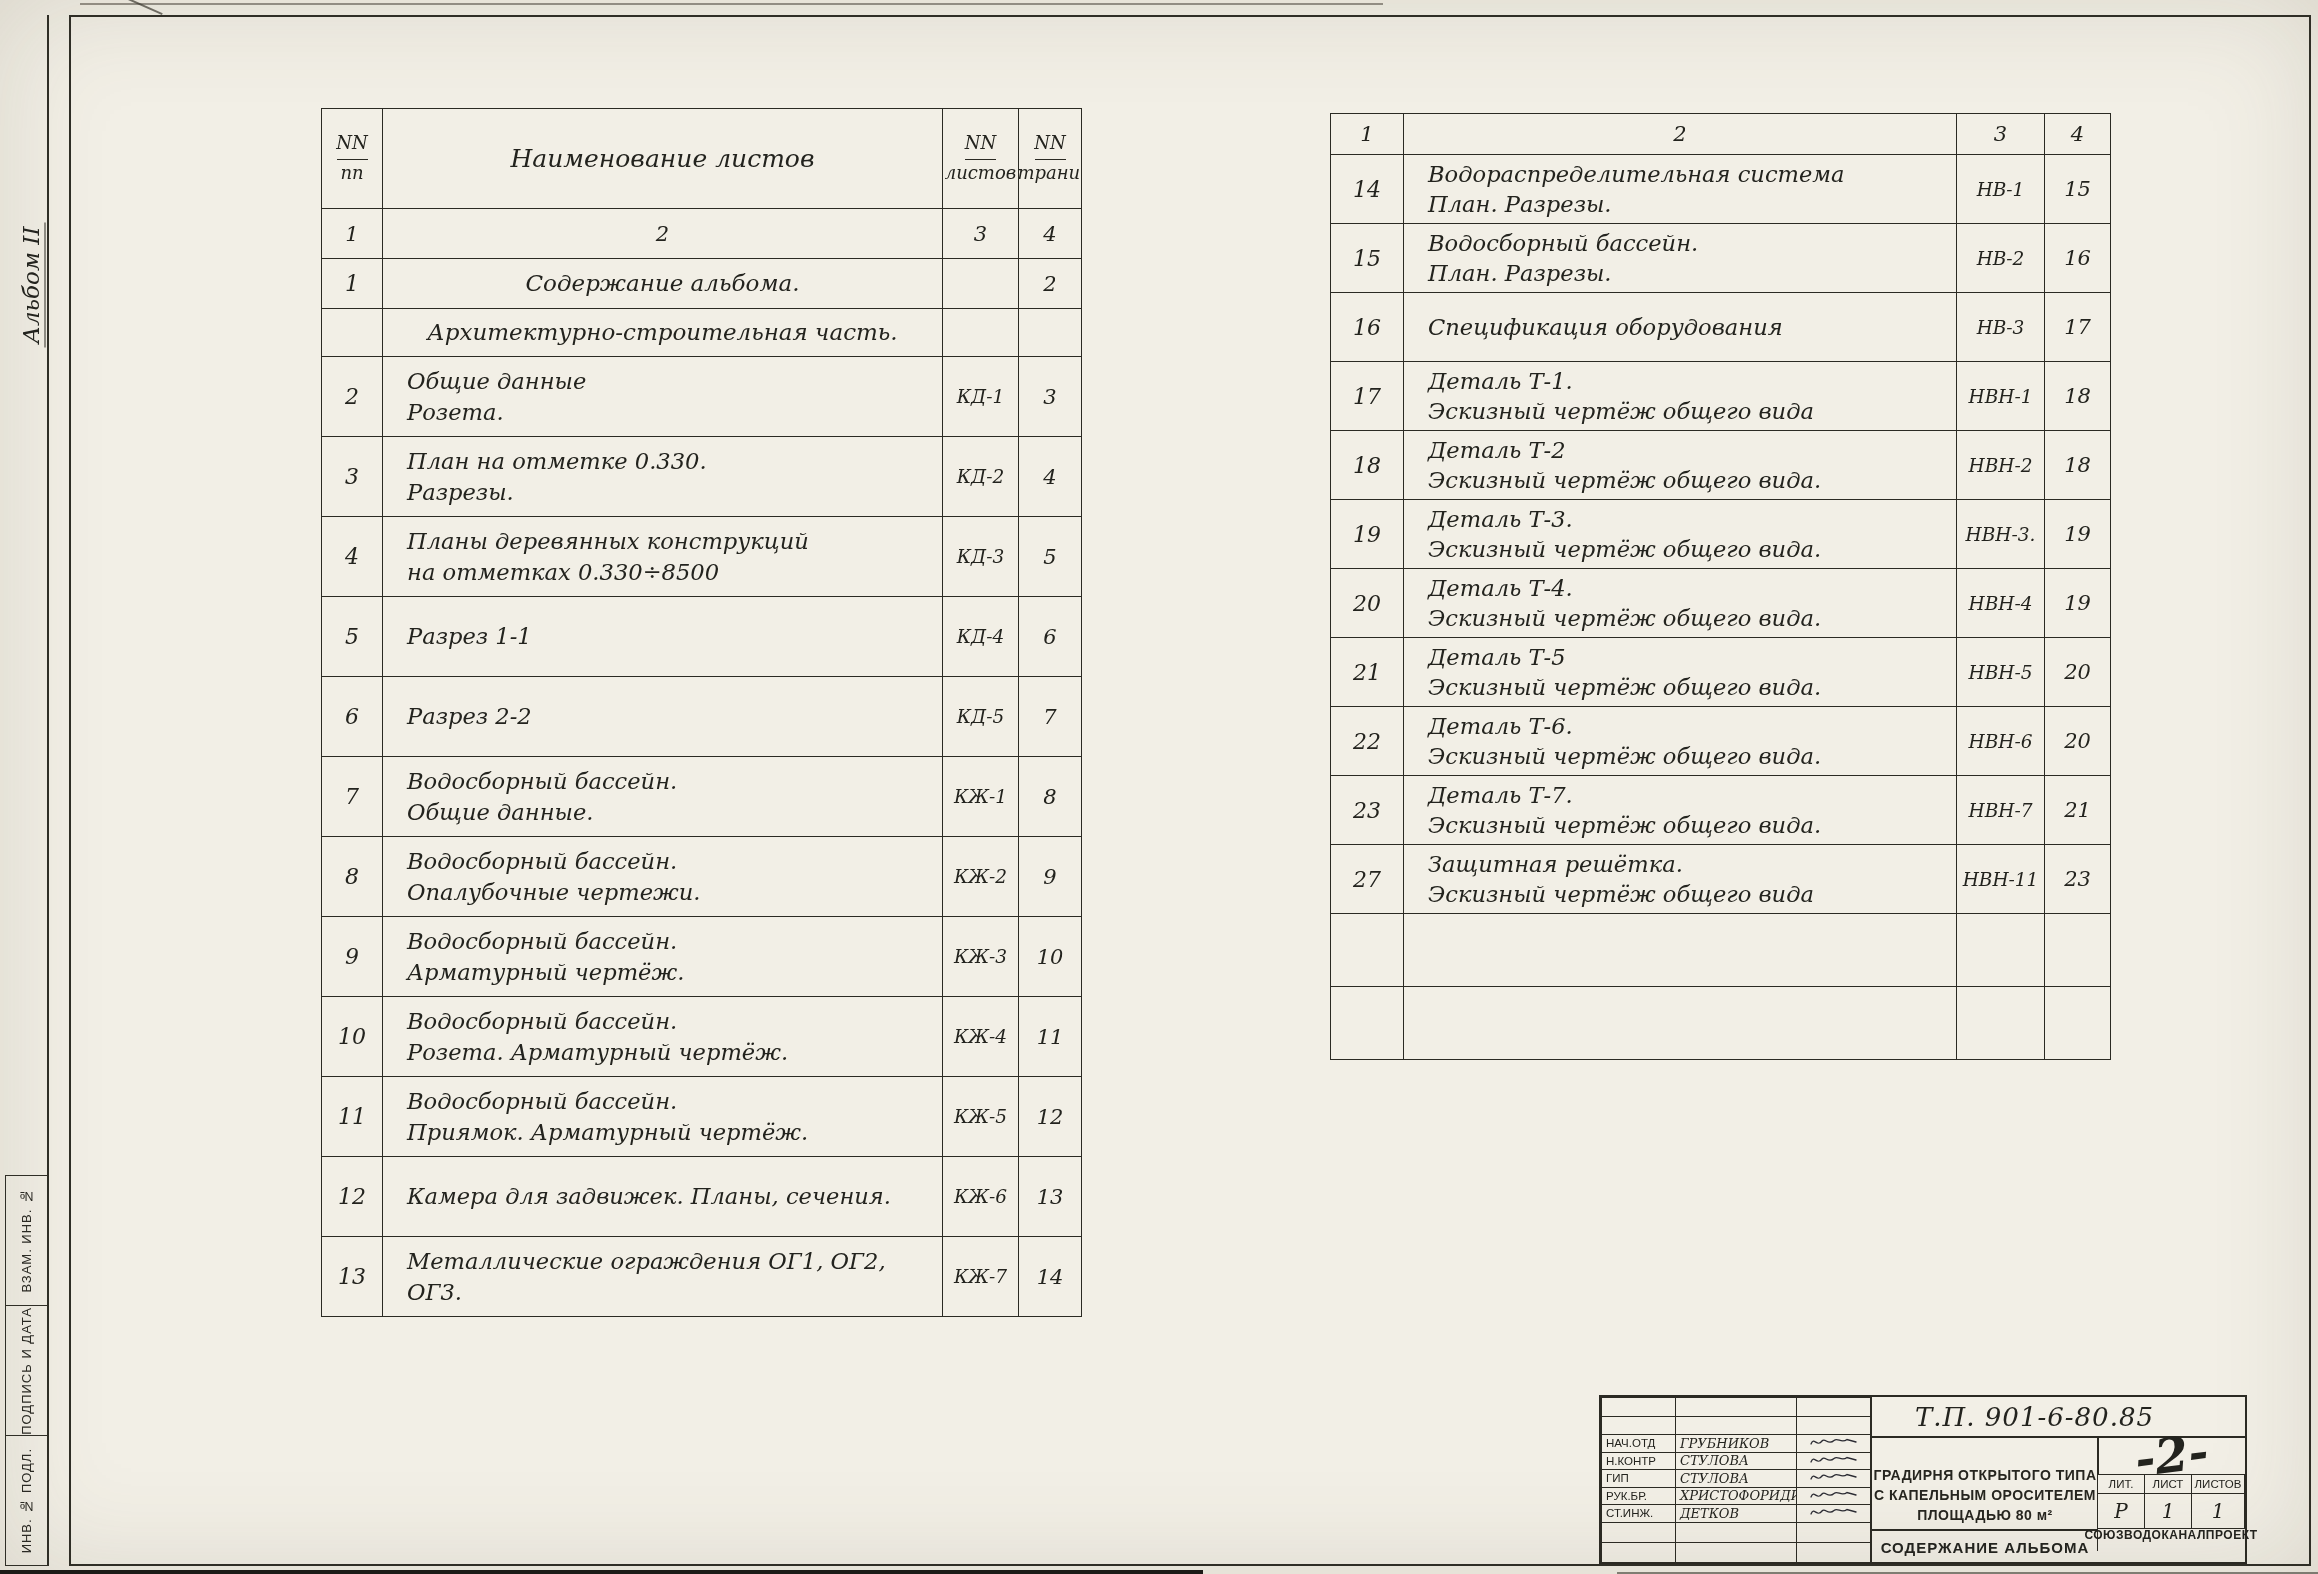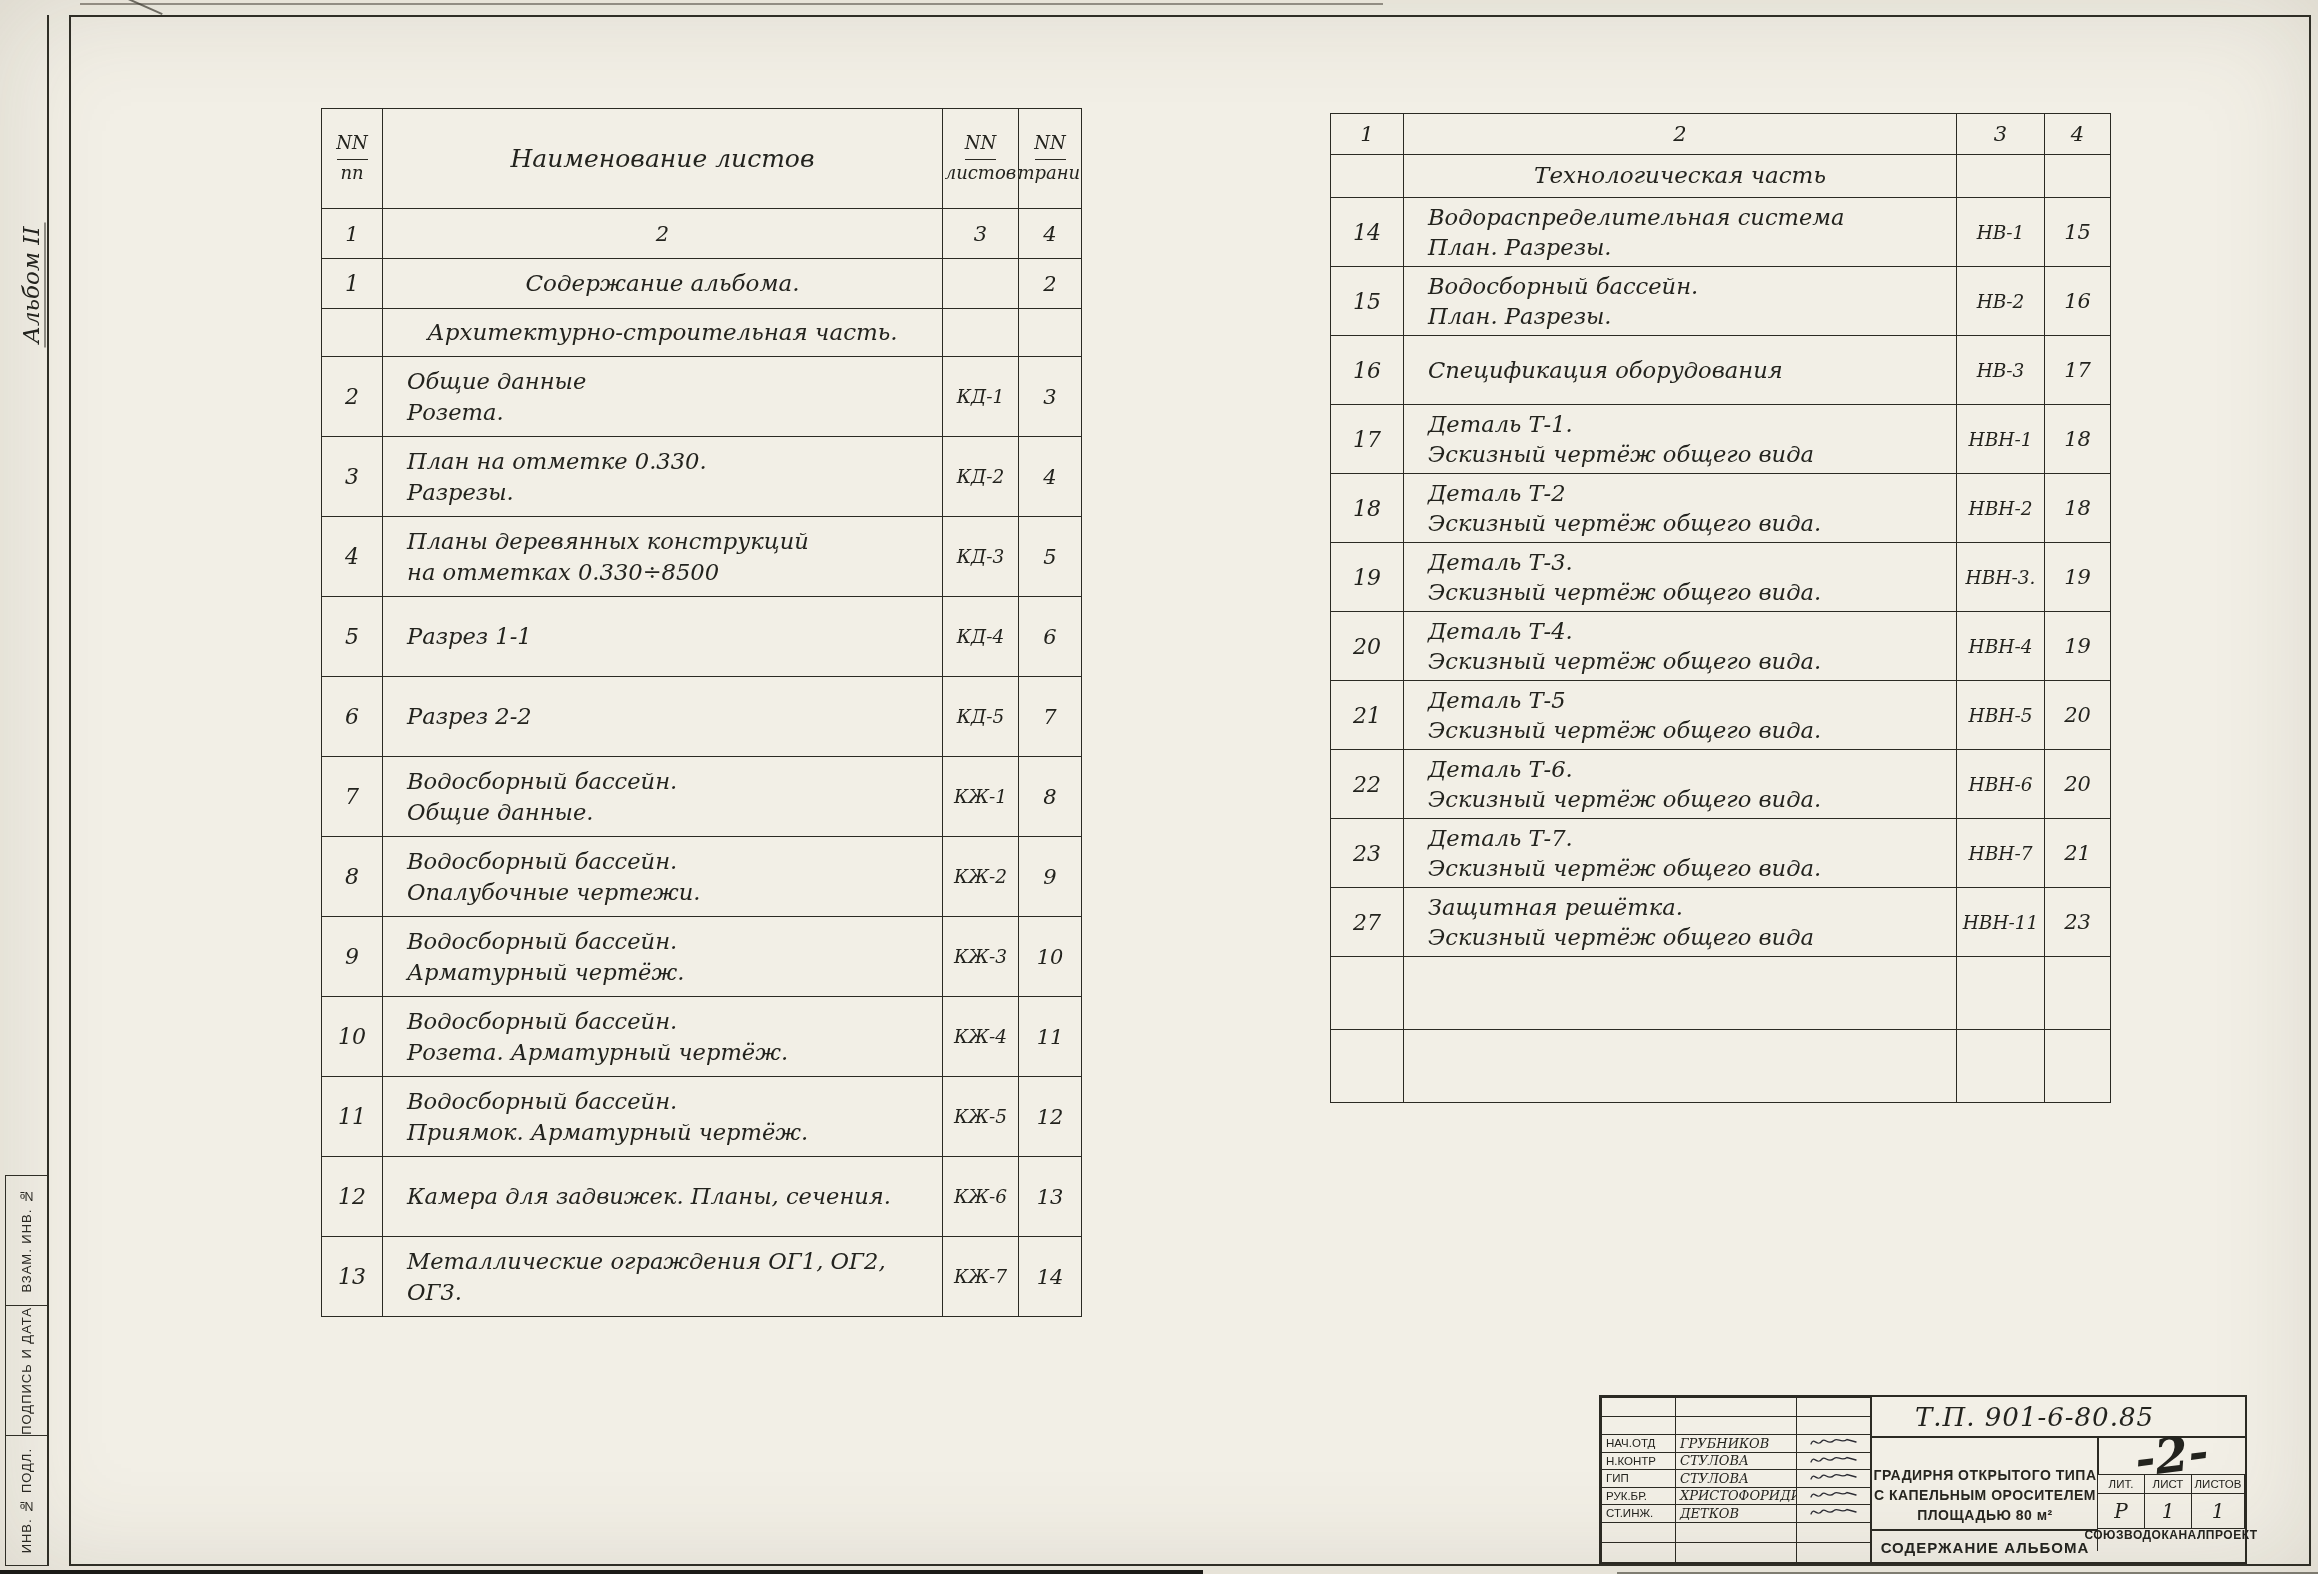--- a/index.html
+++ b/index.html
@@ -398,28 +398,20 @@
         </colgroup>
       <thead>
         <tr class="numbering">
           <td>1</td>
           <td>2</td>
           <td>3</td>
           <td>4</td>
         </tr>
       </thead>
       <tbody id="right-tbody">
-          <tr class="section">
-            <td class="num"></td>
-            <td class="name">
-              <div>Технологическая часть</div>
-            </td>
-            <td class="code"></td>
-            <td class="page"></td>
-          </tr>
           <tr>
             <td class="num">
               <div>14</div>
             </td>
             <td class="name">
               <div>Водораспределительная система</div>
               <div>План. Разрезы.</div>
             </td>
             <td class="code">
               <div>НВ-1</div>

